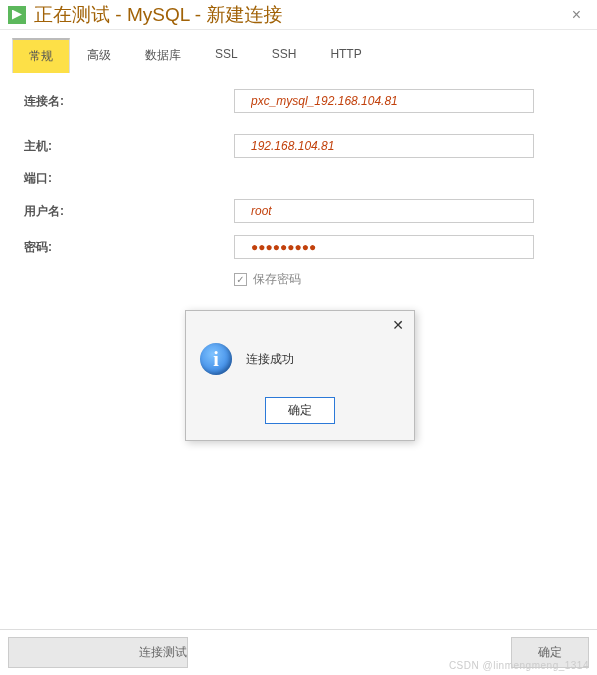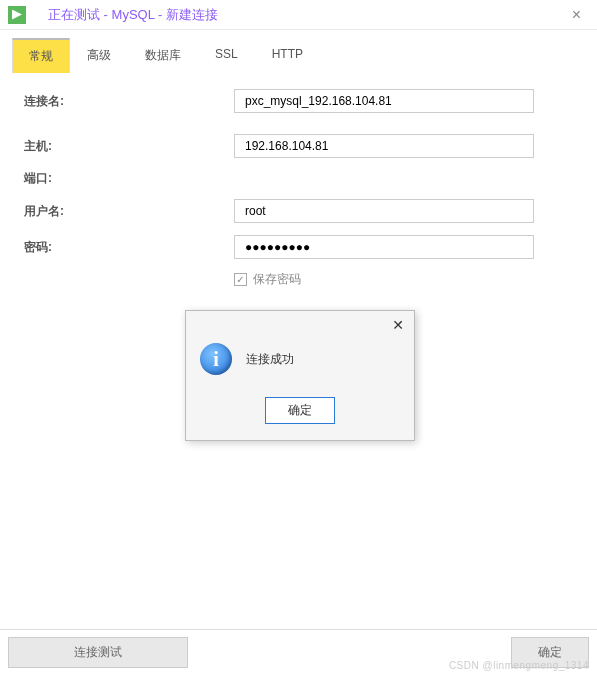--- a/index.html
+++ b/index.html
@@ -1,61 +1,62 @@
 <!DOCTYPE html>
 <html><head>
   <meta charset="utf-8">
   <style>
     * { box-sizing: border-box; margin: 0; padding: 0; }
     body { font-family: "Microsoft YaHei", "Segoe UI", sans-serif; font-size: 12px; background: #fff; color: #333; width: 597px; height: 675px; overflow: hidden; position: relative; }
     .titlebar { height: 30px; display: flex; align-items: center; padding: 0 8px; border-bottom: 1px solid #e8e8e8; }
     .app-icon { width: 18px; height: 18px; background: #5cb85c; margin-right: 8px; position: relative; }
     .app-icon::after { content: ""; position: absolute; width: 10px; height: 10px; background: #fff; top: 4px; left: 4px; clip-path: polygon(0 0, 100% 50%, 0 100%); }
-    .title-text { color: #8b5cf6; font-size: 13px; margin-left: 14px; }
+    .title-text { color: #a16207; font-size: 19px; }
     .close-x { margin-left: auto; font-size: 16px; color: #888; cursor: pointer; font-family: Arial; padding: 0 8px; }
     .tabs { display: flex; padding: 8px 12px 0; }
     .tab { padding: 8px 16px; color: #555; cursor: pointer; border: 1px solid transparent; border-bottom: none; }
     .tab.active { border-color: #ddd; background: #fde047; border-top: 2px solid #bbb; }
     .form-area { padding: 16px 24px; }
     .form-row { display: flex; align-items: center; margin-bottom: 12px; }
     .form-row.gap { margin-top: 21px; }
     .form-label { width: 210px; color: #555; font-weight: bold; }
-    .form-input { border: 1px solid #ccc; padding: 4px 10px; font-size: 12px; color: #000000; height: 24px; }
+    .form-input { border: 1px solid #ccc; padding: 4px 16px; font-size: 12px; color: #c2410c; height: 24px; font-style: italic; }
     .input-wide { width: 300px; }
     .input-port { width: 70px; }
     .checkbox-row { display: flex; align-items: center; margin-left: 210px; color: #888; }
     .checkbox { width: 13px; height: 13px; border: 1px solid #aaa; margin-right: 6px; display: inline-flex; align-items: center; justify-content: center; font-size: 10px; color: #888; }
     .dialog { position: absolute; left: 185px; top: 310px; width: 230px; background: #f5f5f5; border: 1px solid #bbb; box-shadow: 2px 2px 8px rgba(0,0,0,0.2); }
     .dialog-header { display: flex; justify-content: flex-end; padding: 6px 10px; }
     .dialog-close { font-size: 14px; cursor: pointer; font-family: Arial; }
     .dialog-body { display: flex; align-items: center; padding: 4px 14px 14px; }
     .info-icon { width: 32px; height: 32px; border-radius: 50%; background: radial-gradient(circle at 40% 35%, #7fc3ff, #1e6fd9); display: flex; align-items: center; justify-content: center; color: #fff; font-size: 20px; font-weight: bold; font-family: Georgia, serif; margin-right: 14px; box-shadow: inset -2px -2px 4px rgba(0,0,0,0.3); }
     .dialog-footer { display: flex; justify-content: center; padding: 8px 0 16px; }
     .dialog-btn { padding: 4px 22px; border: 1px solid #2b79d8; background: #fff; color: #333; cursor: pointer; font-size: 12px; }
     .footer { position: absolute; bottom: 0; left: 0; right: 0; height: 46px; border-top: 1px solid #ddd; display: flex; align-items: center; padding: 0 8px; }
     .footer-btn { padding: 6px 0; border: 1px solid #ccc; background: #e8e8e8; color: #666; font-size: 12px; cursor: pointer; }
-    .btn-test { width: 180px; }
+    .btn-test { width: 180px; text-align: right; }
     .spacer { flex: 1; }
     .btn-ok, .btn-cancel { width: 78px; margin-left: 6px; }
     .watermark { position: absolute; bottom: 4px; right: 8px; color: #ccc; font-size: 10px; letter-spacing: 0.5px; }
   </style>
 </head>
 <body>
 
 <div class="titlebar">
   <div class="app-icon"></div>
   <span class="title-text">正在测试 - MySQL - 新建连接</span>
   <span class="close-x">×</span>
 </div>
 
 <div class="tabs">
   <div class="tab active">常规</div>
   <div class="tab">高级</div>
   <div class="tab">数据库</div>
   <div class="tab">SSL</div>
+  <div class="tab">SSH</div>
   <div class="tab">HTTP</div>
 </div>
 
 <div class="form-area">
   <div class="form-row">
     <span class="form-label">连接名:</span>
     <input class="form-input input-wide" value="pxc_mysql_192.168.104.81" style="">
   </div>
   <div class="form-row gap">
     <span class="form-label">主机:</span>

